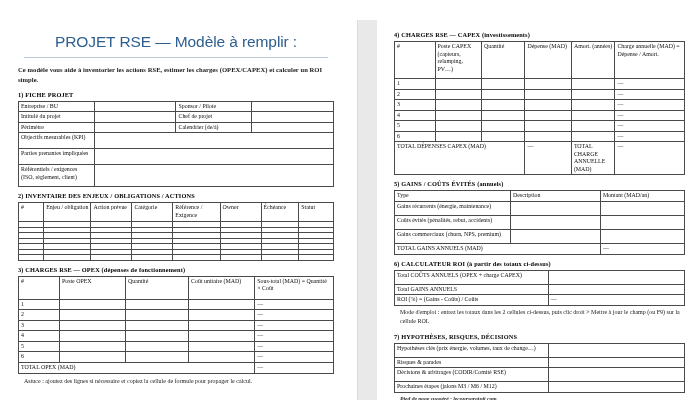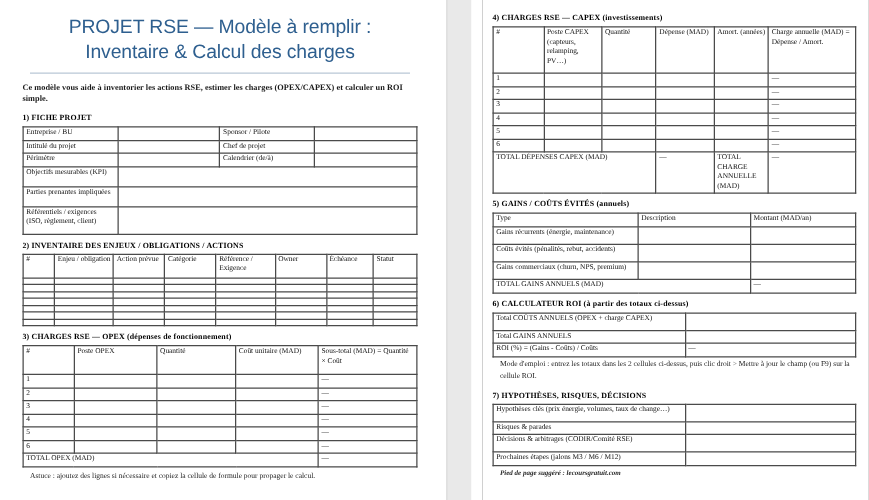--- a/index.html
+++ b/index.html
@@ -6,21 +6,22 @@
   body{
     width:695px;height:400px;
     background:#ffffff;
     font-family:"Liberation Serif", serif;
     overflow:hidden;
     position:relative;
   }
   .doc-viewport{
     position:absolute;inset:0;
     display:flex;
-    background:#404040;
+    background:#c4b5fd;
+    margin-top:20px;
   }
   .page{
     background:#ffffff;
     position:relative;
     box-sizing:border-box;
     overflow:hidden;
   }
   .page-left{
     width:348px;
     padding:8px 14px 0 18px;
@@ -127,21 +128,20 @@
 </style>
 </head>
 <body>
 
 <div class="doc-viewport">
 
   <div class="page page-left">
 
     <div class="doc-title">
       <div>PROJET RSE — Modèle à remplir :</div>
-      <div>Inventaire &amp; Calcul des charges</div>
     </div>
     <div class="title-rule"></div>
 
     <p class="intro">Ce modèle vous aide à inventorier les actions RSE, estimer les charges (OPEX/CAPEX) et calculer un ROI simple.</p>
 
     <div class="sec-head">1) FICHE PROJET</div>
     <table class="grid">
       <colgroup>
         <col style="width:24%">
           <col style="width:26%">

